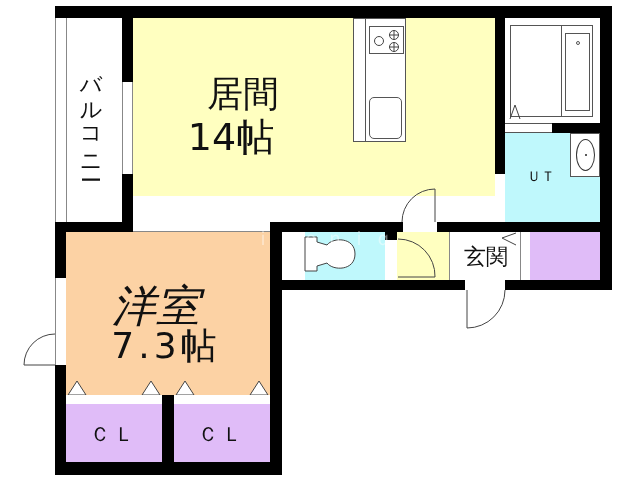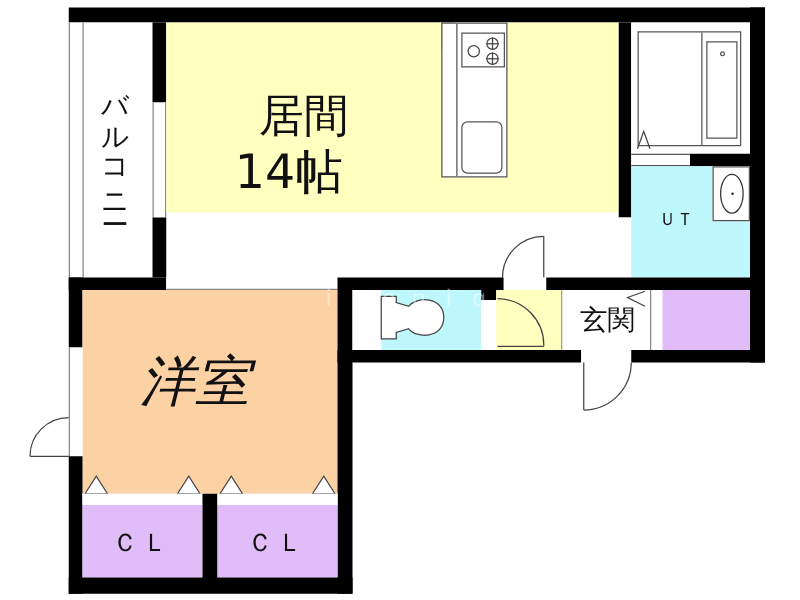--- a/index.html
+++ b/index.html
@@ -17,21 +17,21 @@
 <div class="abs wall" style="left:600px;top:6px;width:12px;height:284px;"></div>
 
 <div class="abs" style="left:55px;top:18px;width:67px;height:204px;background:#ffffff;border-left:1px solid #888;">
   <div class="abs" style="left:10px;top:0;width:1px;height:204px;background:#888;"></div>
   <div class="label" style="left:20px;top:42px;width:26px;font-size:22px;writing-mode:vertical-rl;letter-spacing:2px;">バルコニー</div>
 </div>
 <div class="abs wall" style="left:122px;top:18px;width:11px;height:64px;"></div>
 <div class="abs" style="left:122px;top:82px;width:11px;height:92px;background:#fff;border-left:1px solid #888;border-right:1px solid #888;"></div>
 <div class="abs wall" style="left:122px;top:174px;width:11px;height:48px;"></div>
 
-<div class="abs" style="left:133px;top:18px;width:362px;height:152px;background:#ffffc0;">
+<div class="abs" style="left:133px;top:18px;width:362px;height:178px;background:#ffffc0;">
   <div class="label" style="left:60px;top:58px;width:100px;font-size:36px;">居間</div>
   <div class="label" style="left:48px;top:100px;width:100px;font-size:38px;">14帖</div>
 </div>
 
 <div class="abs wall" style="left:353px;top:18px;width:11px;height:22px;"></div>
 <div class="abs thin" style="left:353px;top:18px;width:53px;height:124px;background:#ffffff;">
   <div class="abs" style="left:11px;top:0;width:1px;height:122px;background:#555;"></div>
   <div class="abs thin" style="left:15px;top:7px;width:35px;height:28px;">
     <svg width="35" height="28">
       <circle cx="9" cy="14" r="4.5" fill="none" stroke="#444" stroke-width="1"></circle>
@@ -79,20 +79,21 @@
 
 <div class="abs wall" style="left:55px;top:222px;width:11px;height:56px;"></div>
 <div class="abs wall" style="left:55px;top:222px;width:78px;height:10px;"></div>
 <div class="abs" style="left:133px;top:222px;width:137px;height:10px;background:#fff;border-bottom:1px solid #888;"></div>
 <div class="abs wall" style="left:270px;top:222px;width:133px;height:10px;"></div>
 <div class="abs" style="left:403px;top:222px;width:34px;height:10px;background:#fff;"></div>
 <div class="abs wall" style="left:437px;top:222px;width:175px;height:10px;"></div>
 
 <div class="abs" style="left:66px;top:232px;width:204px;height:163px;background:#fcd2a4;">
   <div class="label" style="left:40px;top:52px;width:100px;font-size:44px;font-style:italic;">洋室</div>
+  <div class="label" style="left:30px;top:96px;width:140px;font-size:36px;letter-spacing:4px;">7.3帖</div>
 </div>
 <div class="abs" style="left:55px;top:278px;width:11px;height:87px;background:#fff;border-left:1px solid #888;"></div>
 <svg width="36" height="34" style="left:22px;top:332px;">
   <line x1="2" y1="33" x2="33" y2="33" stroke="#444" stroke-width="1"></line>
   <path d="M33 2 A31 31 0 0 0 2 33" fill="none" stroke="#444" stroke-width="1"></path>
 </svg>
 <div class="abs wall" style="left:55px;top:365px;width:11px;height:110px;"></div>
 <div class="abs wall" style="left:270px;top:232px;width:12px;height:243px;"></div>
 
 <svg width="204" height="16" style="left:66px;top:380px;">

